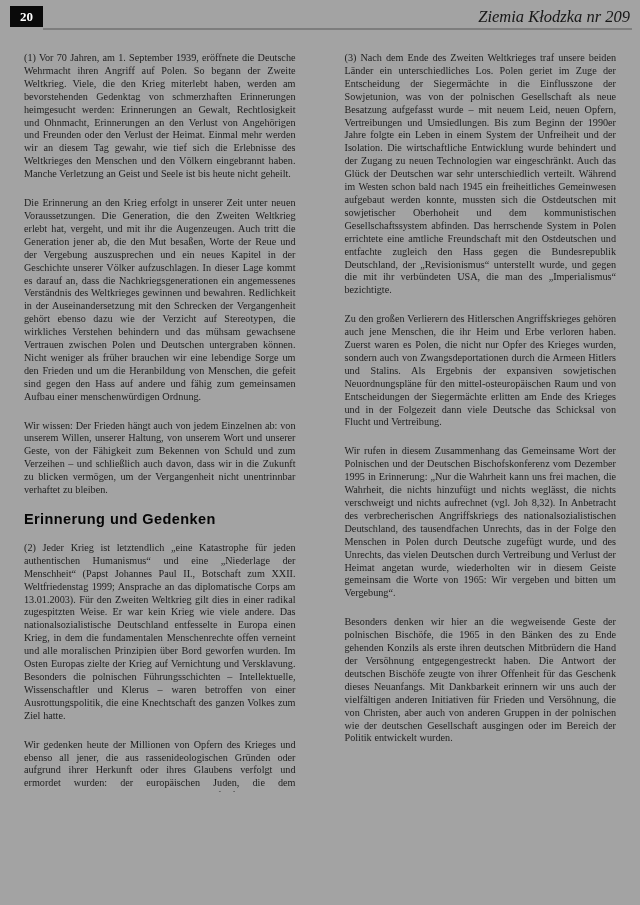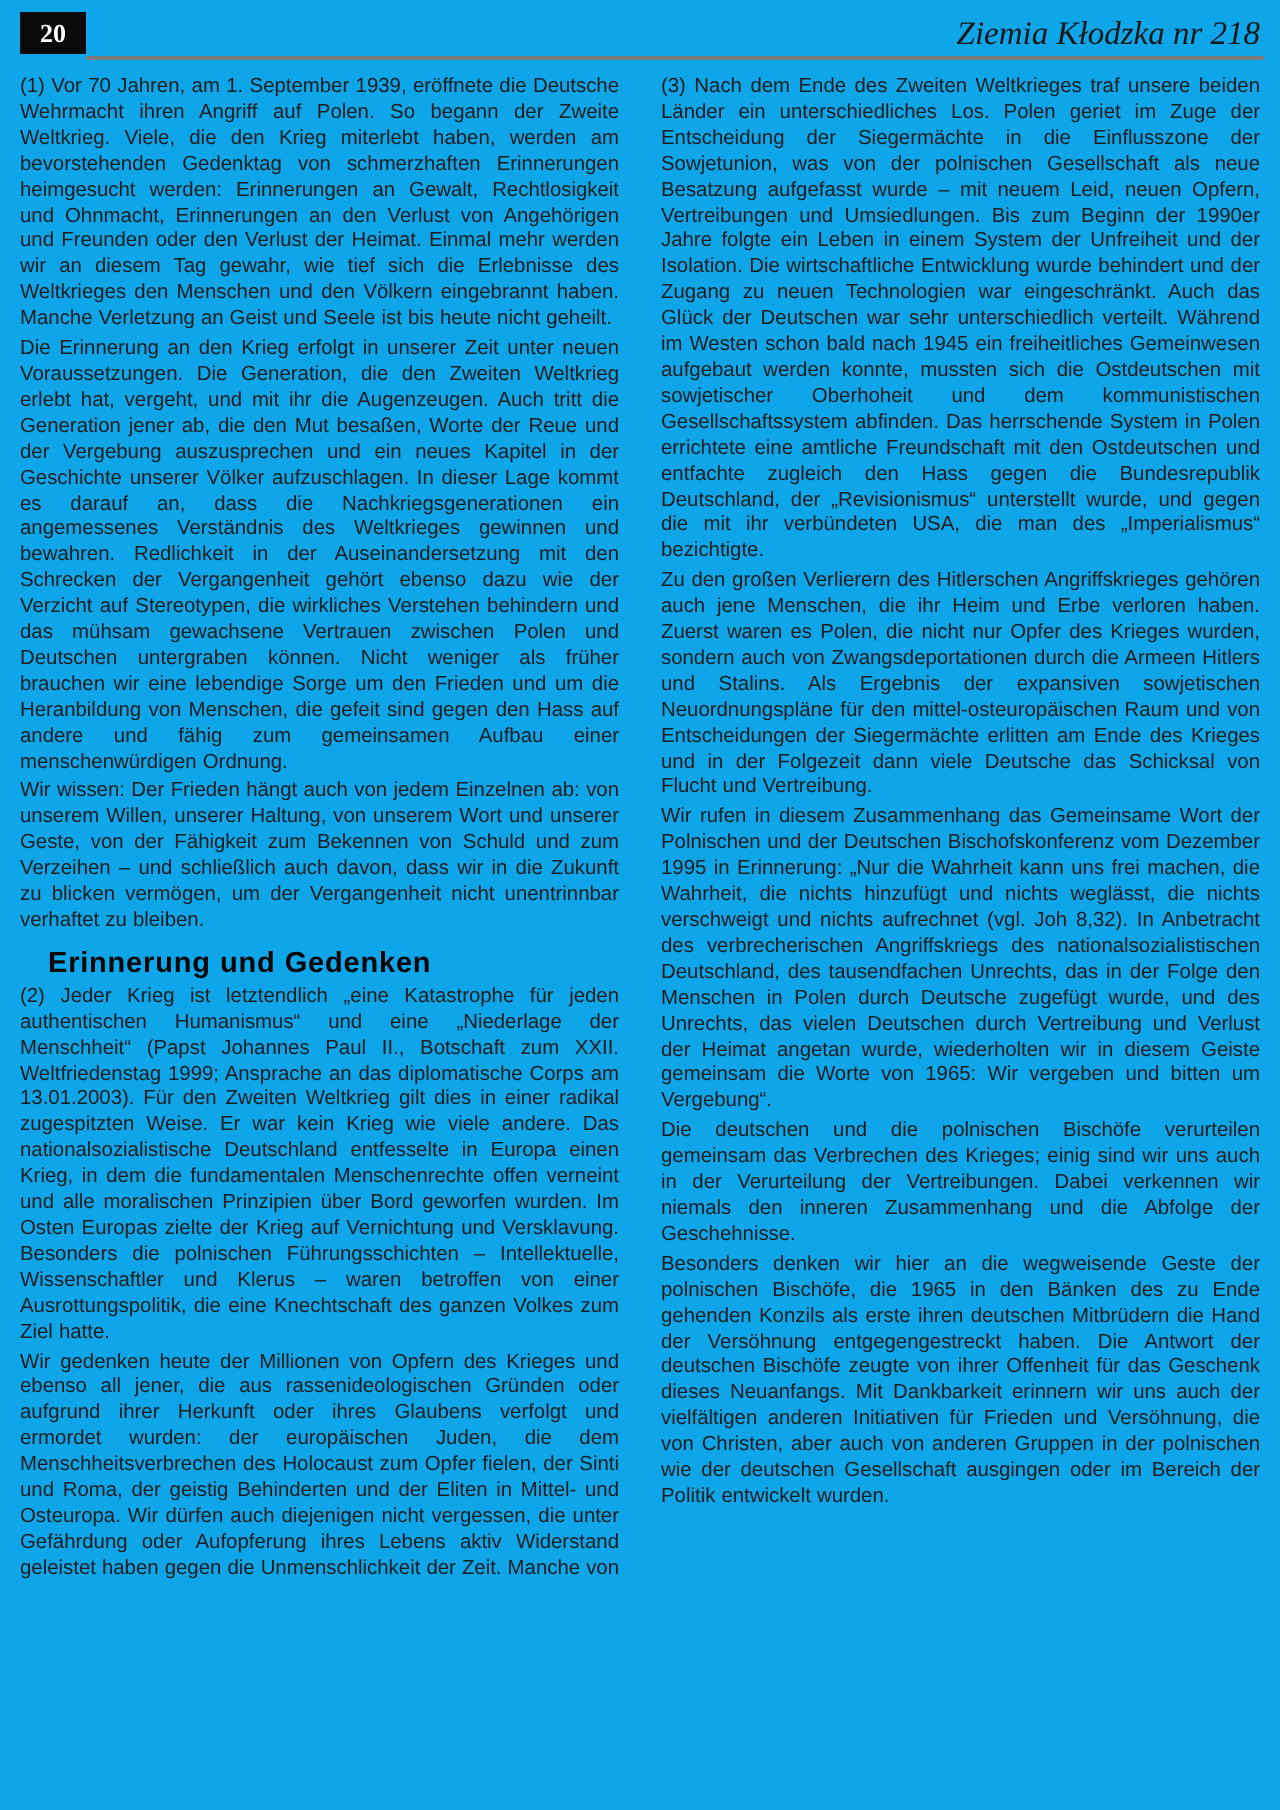--- a/index.html
+++ b/index.html
@@ -2,21 +2,21 @@
 <html lang="de"><head>
 <meta charset="utf-8">
 <style>
   html, body { margin: 0; padding: 0; background: #ffffff; }
   .page {
     position: relative;
     width: 640px;
     height: 905px;
     box-sizing: border-box;
     padding: 6px 8px 0 8px;
-    background: #0ea5e9;
+    background: #a3a3a3;
     font-family: "Liberation Sans", sans-serif;
     color: #1c1c1c;
     overflow: hidden;
   }
   .header { position: relative; height: 25px; }
   .pagenum {
     position: absolute; left: 2px; top: 0;
     width: 33px; height: 21px;
     background: #0a0a0a; color: #ffffff;
     font-family: "Liberation Serif", serif;
@@ -57,57 +57,56 @@
   }
   .col {
     flex: 1 1 0;
     font-size: 10.2px;
     line-height: 12.9px;
     text-align: justify;
     hyphens: auto;
     -webkit-hyphens: auto;
     word-spacing: 0.2px;
   }
-  .col p { margin: 2px; }
+  .col p { margin: 16px; font-family: Liberation Serif, serif; }
   .section-heading {
     font-size: 14.5px;
     font-weight: bold;
     letter-spacing: 0.4px;
     margin: 8px 0 4px 16px;
     color: #050505;
     text-align: left;
   }
   .spaced { margin-top: 13px !important; }
 </style>
 </head>
 <body>
 
 <div class="page">
 
   <div class="header">
     <div class="pagenum">20</div>
-    <div class="journal">Ziemia Kłodzka nr 218</div>
+    <div class="journal">Ziemia Kłodzka nr 209</div>
     <div class="rule"></div>
   </div>
 
 
   <div class="cols">
 
     <div class="col">
       <p>(1) Vor 70 Jahren, am 1. September 1939, eröffnete die Deutsche Wehrmacht ihren Angriff auf Polen. So begann der Zweite Weltkrieg. Viele, die den Krieg miterlebt haben, werden am bevorstehenden Gedenktag von schmerzhaften Erinnerungen heimgesucht werden: Erinnerungen an Gewalt, Rechtlosigkeit und Ohnmacht, Erinnerungen an den Verlust von Angehörigen und Freunden oder den Verlust der Heimat. Einmal mehr werden wir an diesem Tag gewahr, wie tief sich die Erlebnisse des Weltkrieges den Menschen und den Völkern eingebrannt haben. Manche Verletzung an Geist und Seele ist bis heute nicht geheilt.</p>
       <p>Die Erinnerung an den Krieg erfolgt in unserer Zeit unter neuen Voraussetzungen. Die Generation, die den Zweiten Weltkrieg erlebt hat, vergeht, und mit ihr die Augenzeugen. Auch tritt die Generation jener ab, die den Mut besaßen, Worte der Reue und der Vergebung auszusprechen und ein neues Kapitel in der Geschichte unserer Völker aufzuschlagen. In dieser Lage kommt es darauf an, dass die Nachkriegsgenerationen ein angemessenes Verständnis des Weltkrieges gewinnen und bewahren. Redlichkeit in der Auseinandersetzung mit den Schrecken der Vergangenheit gehört ebenso dazu wie der Verzicht auf Stereotypen, die wirkliches Verstehen behindern und das mühsam gewachsene Vertrauen zwischen Polen und Deutschen untergraben können. Nicht weniger als früher brauchen wir eine lebendige Sorge um den Frieden und um die Heranbildung von Menschen, die gefeit sind gegen den Hass auf andere und fähig zum gemeinsamen Aufbau einer menschenwürdigen Ordnung.</p>
       <p>Wir wissen: Der Frieden hängt auch von jedem Einzelnen ab: von unserem Willen, unserer Haltung, von unserem Wort und unserer Geste, von der Fähigkeit zum Bekennen von Schuld und zum Verzeihen – und schließlich auch davon, dass wir in die Zukunft zu blicken vermögen, um der Vergangenheit nicht unentrinnbar verhaftet zu bleiben.</p>
       <h2 class="section-heading">Erinnerung und Gedenken</h2>
       <p>(2) Jeder Krieg ist letztendlich „eine Katastrophe für jeden authentischen Humanismus“ und eine „Niederlage der Menschheit“ (Papst Johannes Paul II., Botschaft zum XXII. Weltfriedenstag 1999; Ansprache an das diplomatische Corps am 13.01.2003). Für den Zweiten Weltkrieg gilt dies in einer radikal zugespitzten Weise. Er war kein Krieg wie viele andere. Das nationalsozialistische Deutschland entfesselte in Europa einen Krieg, in dem die fundamentalen Menschenrechte offen verneint und alle moralischen Prinzipien über Bord geworfen wurden. Im Osten Europas zielte der Krieg auf Vernichtung und Versklavung. Besonders die polnischen Führungsschichten – Intellektuelle, Wissenschaftler und Klerus – waren betroffen von einer Ausrottungspolitik, die eine Knechtschaft des ganzen Volkes zum Ziel hatte.</p>
       <p>Wir gedenken heute der Millionen von Opfern des Krieges und ebenso all jener, die aus rassenideologischen Gründen oder aufgrund ihrer Herkunft oder ihres Glaubens verfolgt und ermordet wurden: der europäischen Juden, die dem Menschheitsverbrechen des Holocaust zum Opfer fielen, der Sinti und Roma, der geistig Behinderten und der Eliten in Mittel- und Osteuropa. Wir dürfen auch diejenigen nicht vergessen, die unter Gefährdung oder Aufopferung ihres Lebens aktiv Widerstand geleistet haben gegen die Unmenschlichkeit der Zeit. Manche von ihnen verehrt die Kirche als Märtyrer. Unsere Erinnerung geht über in das Gebet für die Opfer und um den Frieden: „Nie wieder die einen gegen die anderen, nie wieder! […] nie wieder Krieg!“ (Papst Paul VI., Rede vor der UN-Vollversammlung am 4.10.1965).</p>
     </div>
 
     <div class="col">
       <p>(3) Nach dem Ende des Zweiten Weltkrieges traf unsere beiden Länder ein unterschiedliches Los. Polen geriet im Zuge der Entscheidung der Siegermächte in die Einflusszone der Sowjetunion, was von der polnischen Gesellschaft als neue Besatzung aufgefasst wurde – mit neuem Leid, neuen Opfern, Vertreibungen und Umsiedlungen. Bis zum Beginn der 1990er Jahre folgte ein Leben in einem System der Unfreiheit und der Isolation. Die wirtschaftliche Entwicklung wurde behindert und der Zugang zu neuen Technologien war eingeschränkt. Auch das Glück der Deutschen war sehr unterschiedlich verteilt. Während im Westen schon bald nach 1945 ein freiheitliches Gemeinwesen aufgebaut werden konnte, mussten sich die Ostdeutschen mit sowjetischer Oberhoheit und dem kommunistischen Gesellschaftssystem abfinden. Das herrschende System in Polen errichtete eine amtliche Freundschaft mit den Ostdeutschen und entfachte zugleich den Hass gegen die Bundesrepublik Deutschland, der „Revisionismus“ unterstellt wurde, und gegen die mit ihr verbündeten USA, die man des „Imperialismus“ bezichtigte.</p>
       <p>Zu den großen Verlierern des Hitlerschen Angriffskrieges gehören auch jene Menschen, die ihr Heim und Erbe verloren haben. Zuerst waren es Polen, die nicht nur Opfer des Krieges wurden, sondern auch von Zwangsdeportationen durch die Armeen Hitlers und Stalins. Als Ergebnis der expansiven sowjetischen Neuordnungspläne für den mittel-osteuropäischen Raum und von Entscheidungen der Siegermächte erlitten am Ende des Krieges und in der Folgezeit dann viele Deutsche das Schicksal von Flucht und Vertreibung.</p>
       <p>Wir rufen in diesem Zusammenhang das Gemeinsame Wort der Polnischen und der Deutschen Bischofskonferenz vom Dezember 1995 in Erinnerung: „Nur die Wahrheit kann uns frei machen, die Wahrheit, die nichts hinzufügt und nichts weglässt, die nichts verschweigt und nichts aufrechnet (vgl. Joh 8,32). In Anbetracht des verbrecherischen Angriffskriegs des nationalsozialistischen Deutschland, des tausendfachen Unrechts, das in der Folge den Menschen in Polen durch Deutsche zugefügt wurde, und des Unrechts, das vielen Deutschen durch Vertreibung und Verlust der Heimat angetan wurde, wiederholten wir in diesem Geiste gemeinsam die Worte von 1965: Wir vergeben und bitten um Vergebung“.</p>
-      <p>Die deutschen und die polnischen Bischöfe verurteilen gemeinsam das Verbrechen des Krieges; einig sind wir uns auch in der Verurteilung der Vertreibungen. Dabei verkennen wir niemals den inneren Zusammenhang und die Abfolge der Geschehnisse.</p>
       <p>Besonders denken wir hier an die wegweisende Geste der polnischen Bischöfe, die 1965 in den Bänken des zu Ende gehenden Konzils als erste ihren deutschen Mitbrüdern die Hand der Versöhnung entgegengestreckt haben. Die Antwort der deutschen Bischöfe zeugte von ihrer Offenheit für das Geschenk dieses Neuanfangs. Mit Dankbarkeit erinnern wir uns auch der vielfältigen anderen Initiativen für Frieden und Versöhnung, die von Christen, aber auch von anderen Gruppen in der polnischen wie der deutschen Gesellschaft ausgingen oder im Bereich der Politik entwickelt wurden.</p>
 
     </div>
 
   </div>
 </div>
 
 </body></html>

